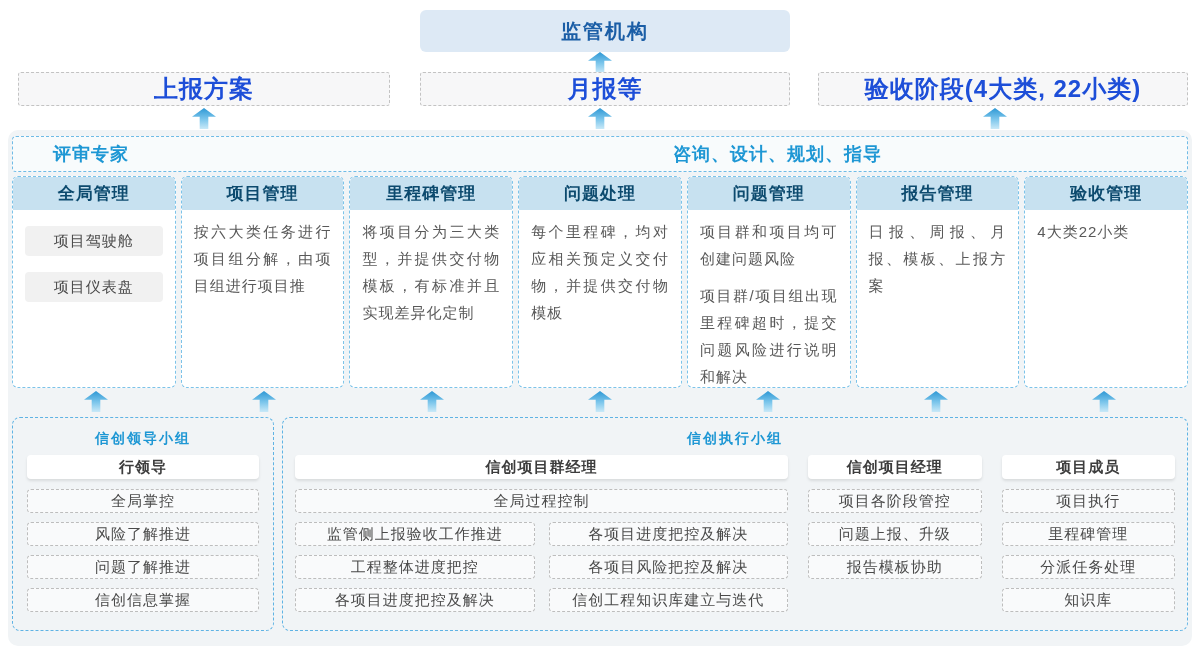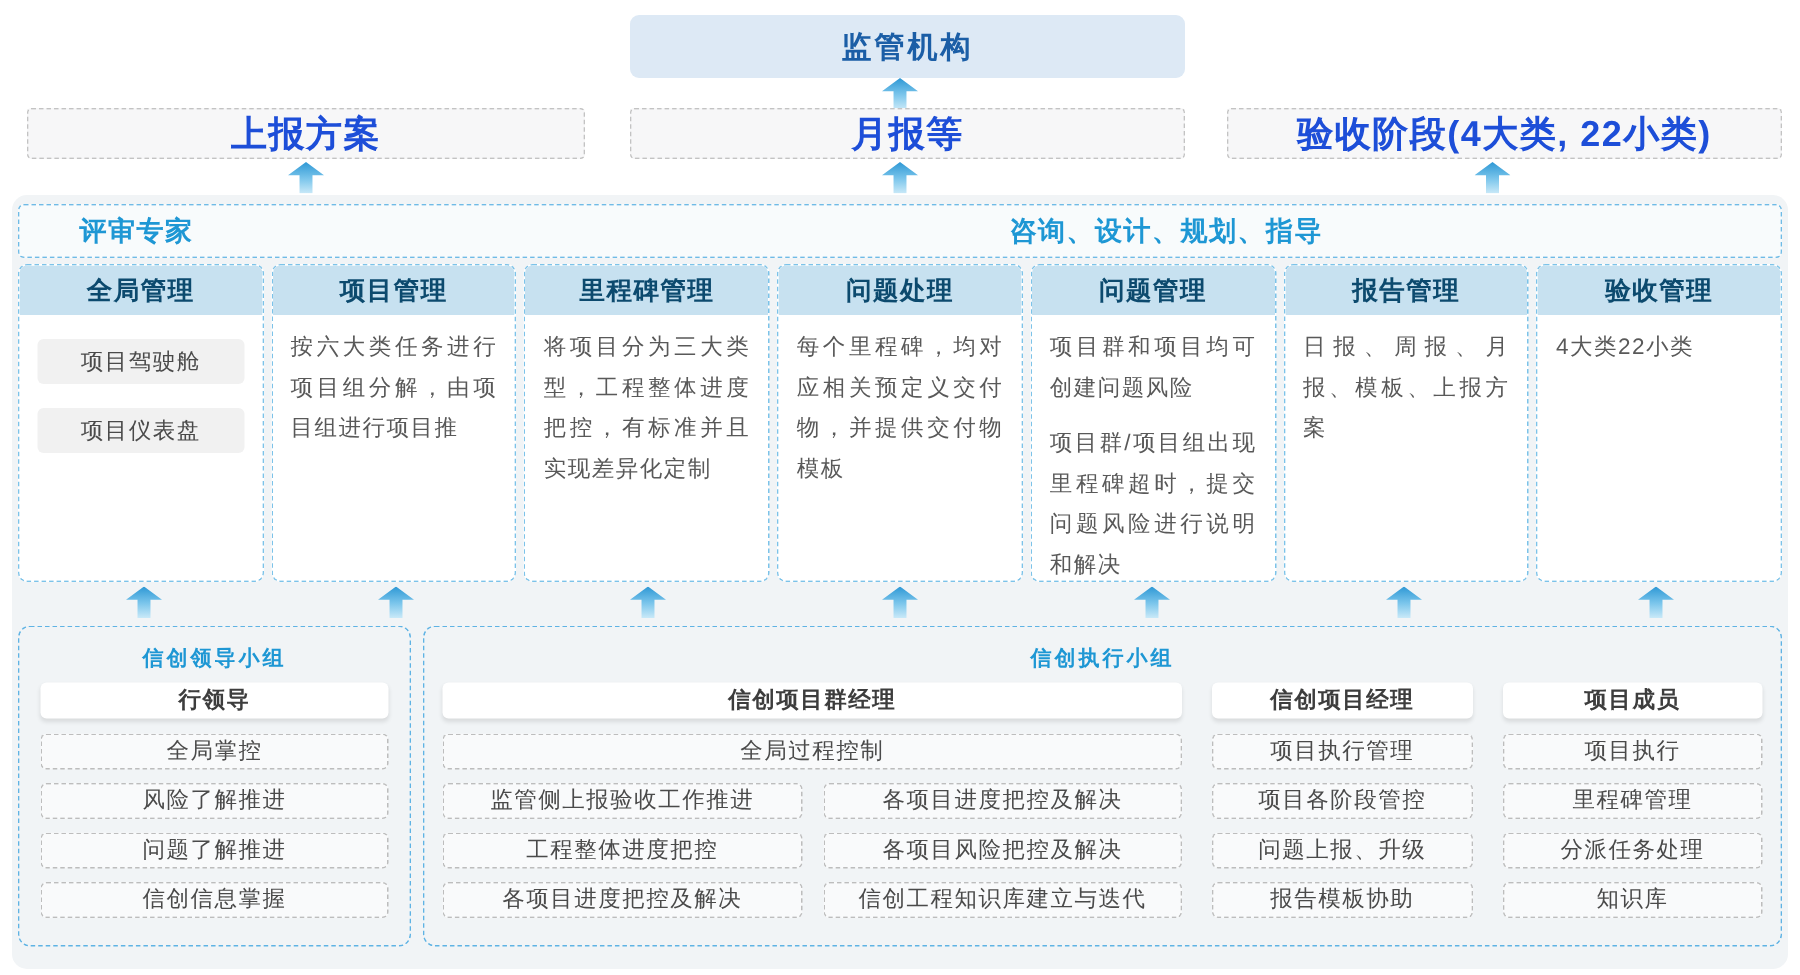--- a/index.html
+++ b/index.html
@@ -132,21 +132,21 @@
     <div class="col">
       <div class="col-header">项目管理</div>
       <div class="col-body">
         <p>按六大类任务进行项目组分解，由项目组进行项目推</p>
       </div>
     </div>
 
     <div class="col">
       <div class="col-header">里程碑管理</div>
       <div class="col-body">
-        <p>将项目分为三大类型，工程整体进度把控，有标准并且实现差异化定制</p>
+        <p>将项目分为三大类型，并提供交付物模板，有标准并且实现差异化定制</p>
       </div>
     </div>
 
     <div class="col">
       <div class="col-header">问题处理</div>
       <div class="col-body">
         <p>每个里程碑，均对应相关预定义交付物，并提供交付物模板</p>
       </div>
     </div>
 
@@ -225,21 +225,20 @@
             <div>
               <div class="item">各项目进度把控及解决</div>
               <div class="item">各项目风险把控及解决</div>
               <div class="item">信创工程知识库建立与迭代</div>
             </div>
           </div>
         </div>
 
         <div class="exec-sub">
           <div class="role-pill">信创项目经理</div>
-          <div class="item">项目执行管理</div>
           <div class="item">项目各阶段管控</div>
           <div class="item">问题上报、升级</div>
           <div class="item">报告模板协助</div>
         </div>
 
         <div class="exec-sub">
           <div class="role-pill">项目成员</div>
           <div class="item">项目执行</div>
           <div class="item">里程碑管理</div>
           <div class="item">分派任务处理</div>

